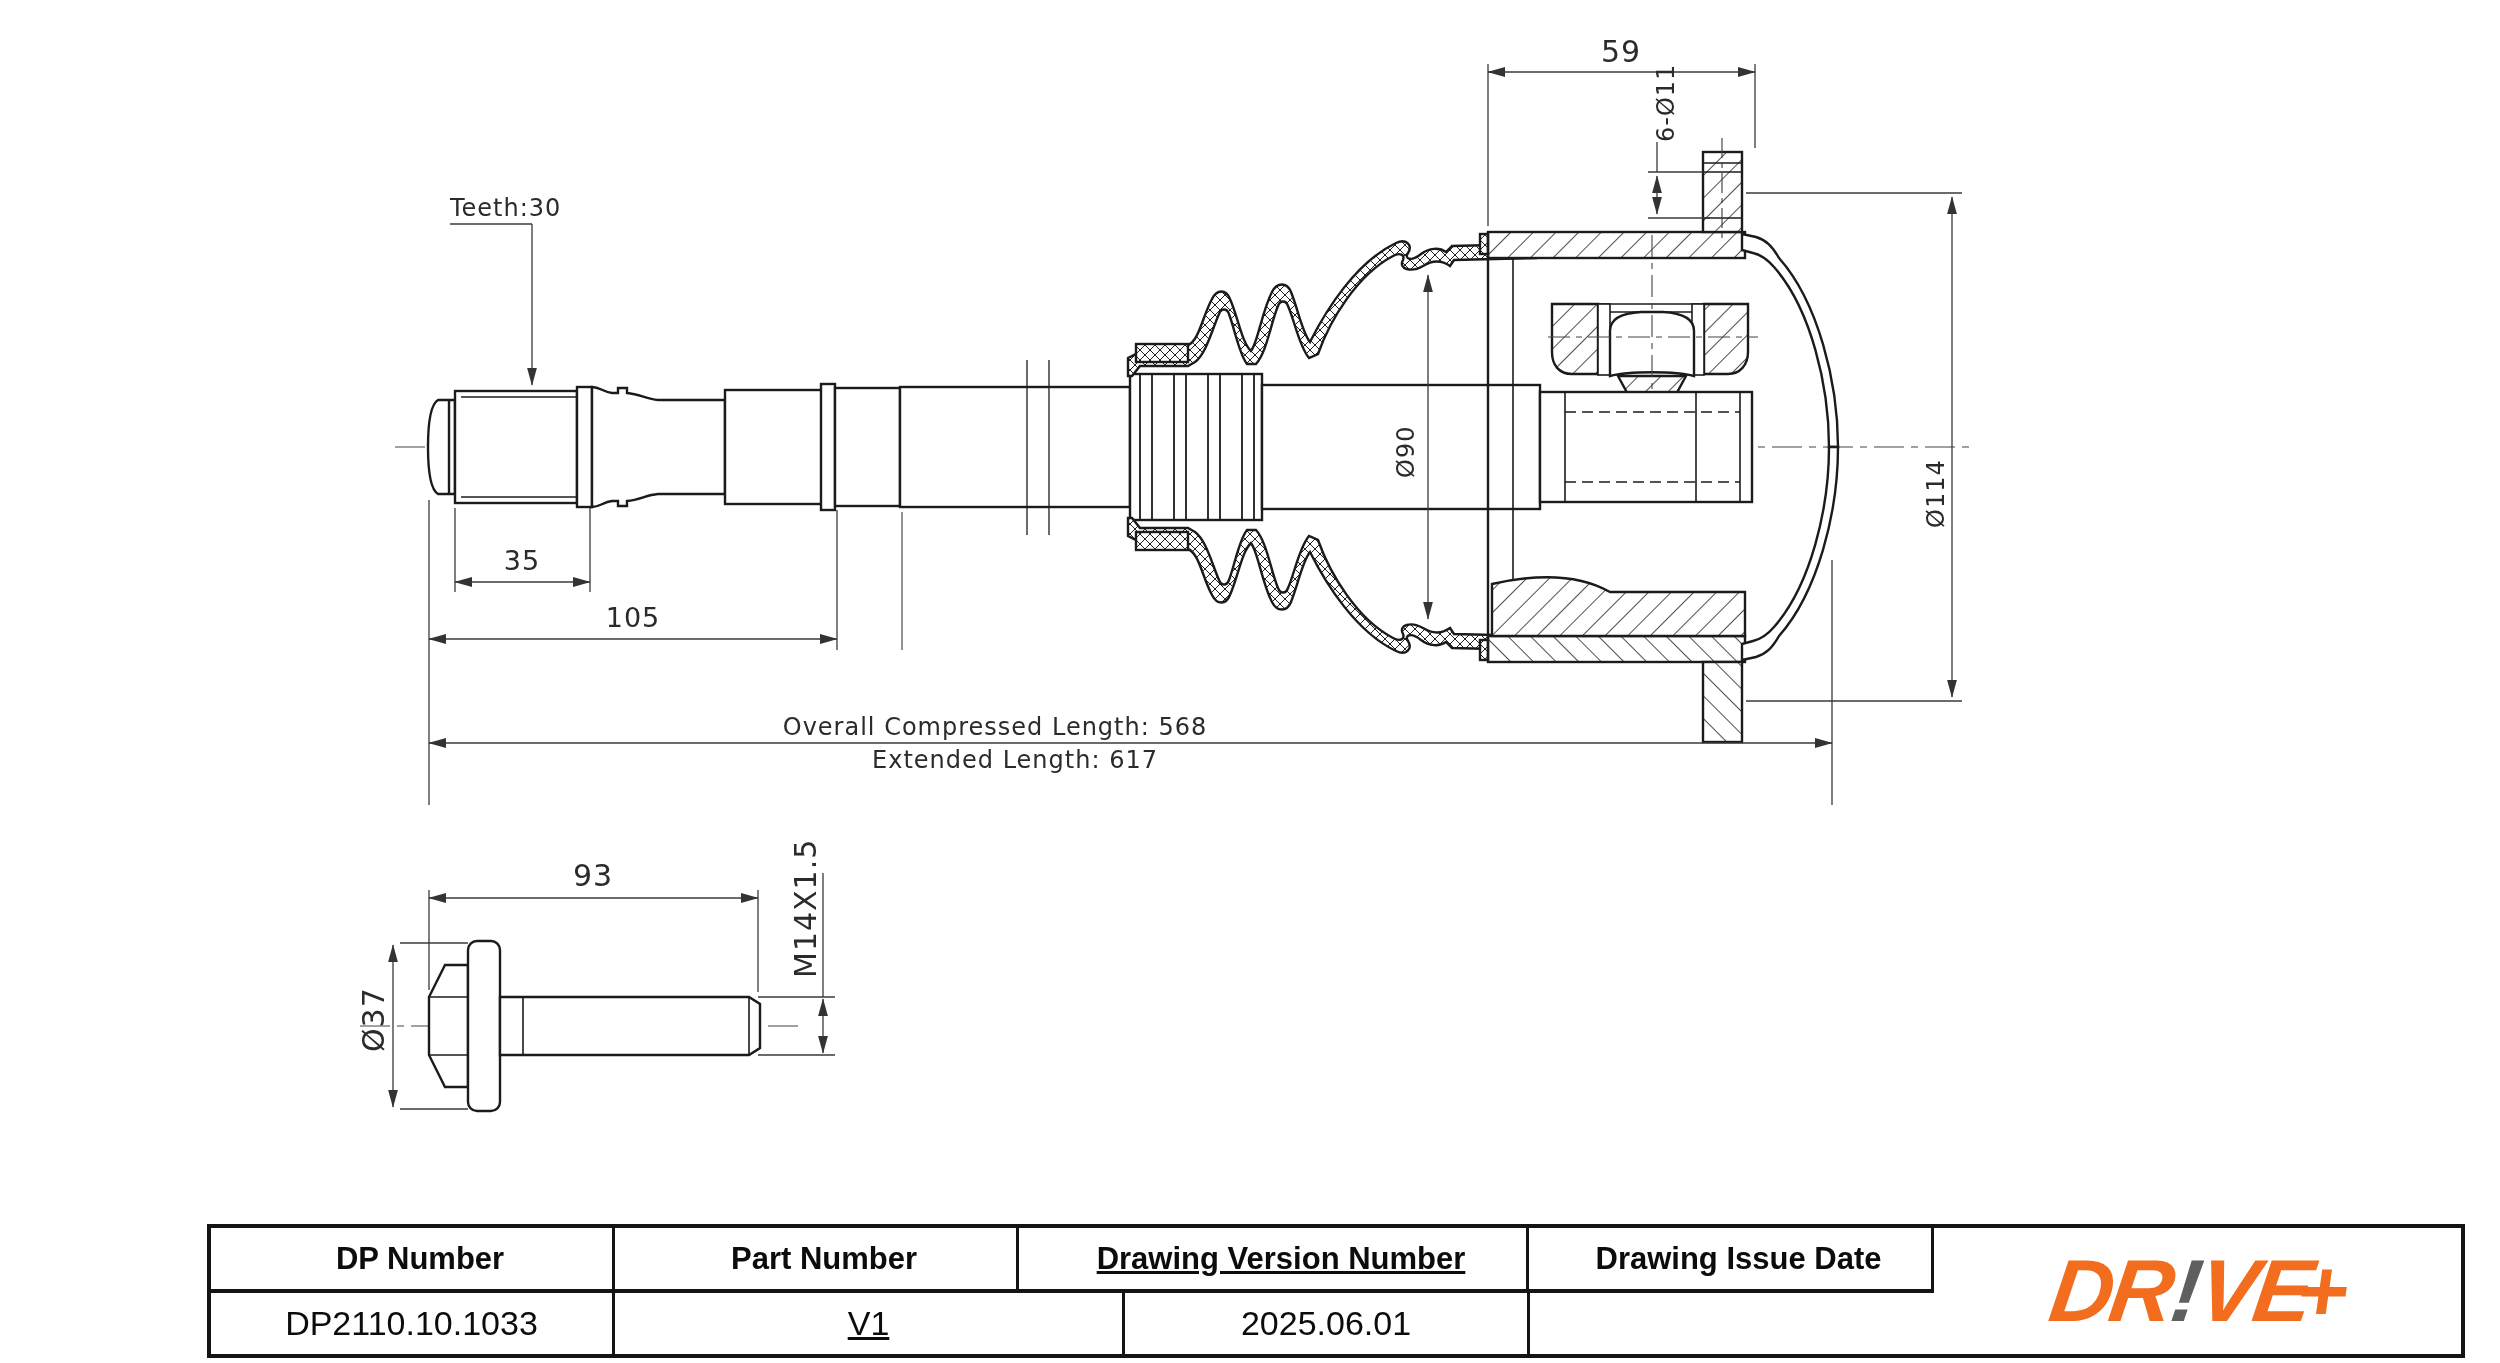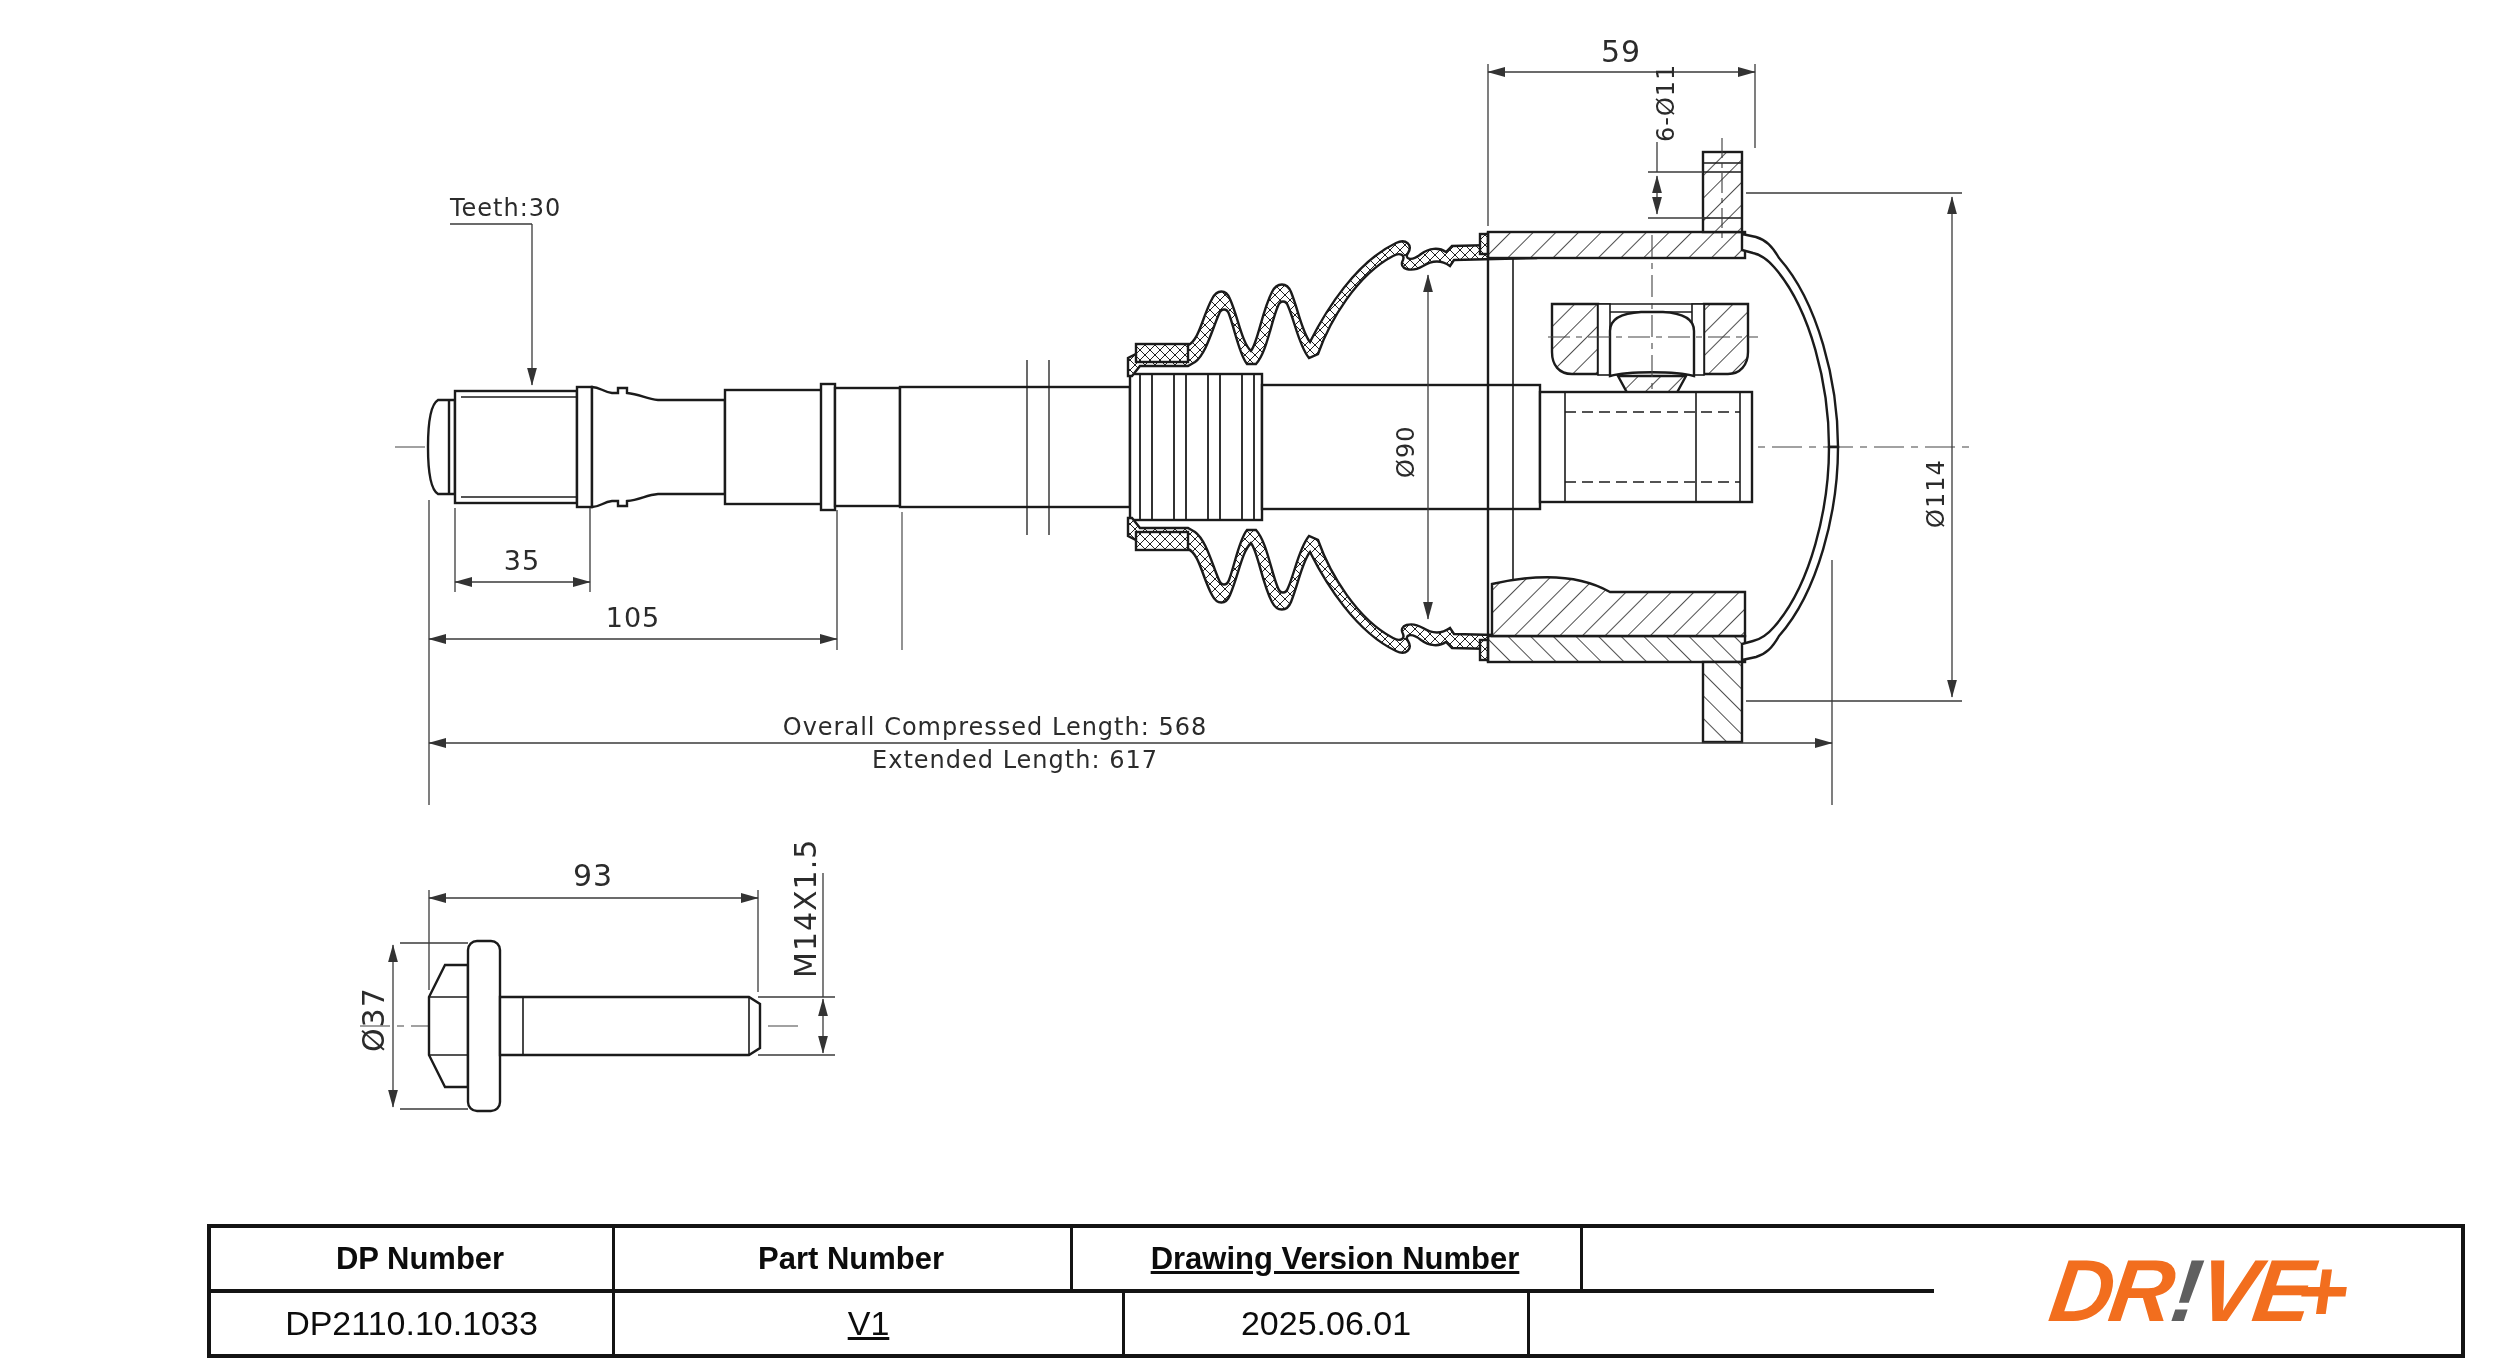--- a/index.html
+++ b/index.html
@@ -10,21 +10,21 @@
   .dimtxt-sm{font-size:24px;letter-spacing:1px;}
   .dimtxt-lg{font-size:30px;letter-spacing:1px;}
   
   #titleblock{position:absolute;left:207px;top:1224px;width:2258px;height:134px;
               border:4px solid #141414;display:flex;flex-direction:column;box-sizing:border-box;background:#fff;}
   .tb-row{flex:1;display:flex;}
   .tb-row.hdr{border-bottom:4px solid #141414;}
   .tb-cell{display:flex;align-items:center;justify-content:center;box-sizing:border-box;
            border-right:3px solid #141414;color:#0c0c0c;}
   .tb-cell:last-child{border-right:none;}
-  .c0{width:404px;} .c1{width:458px;} .c2{width:510px;text-decoration:underline;} .c3{width:405px;} .c4{flex:1;}
+  .c0{width:404px;} .c1{width:404px;} .c2{width:510px;text-decoration:underline;} .c3{width:405px;} .c4{flex:1;}
   .hdr .tb-cell{font-weight:bold;font-size:31px;padding-left:17px;}
   .val .tb-cell{font-size:34px;}
   
   #logocell{position:absolute;left:1934px;top:1224px;width:531px;height:134px;
             display:flex;align-items:center;justify-content:center;background:#fff;
             border-top:4px solid #141414;border-right:4px solid #141414;border-bottom:4px solid #141414;box-sizing:border-box;}
   #logo{font-style:italic;font-weight:bold;font-size:88px;letter-spacing:-4px;
         transform:skewX(-8deg);white-space:nowrap;line-height:1;}
   #logo .plus{margin-left:-12px;}
   #logo .bang{padding:0 2px;}
@@ -224,20 +224,21 @@
   <text transform="translate(816,978) rotate(-90)" class="dimtxt-lg" text-anchor="start">M14X1.5</text>
   <text transform="translate(384,1052) rotate(-90)" class="dimtxt-lg" text-anchor="start">Ø37</text>
 </svg>
 
 
 <div id="titleblock">
   <div class="tb-row hdr">
     <div class="tb-cell c0">DP Number</div>
     <div class="tb-cell c1">Part Number</div>
     <div class="tb-cell c2">Drawing Version Number</div>
+    <div class="tb-cell c3">Drawing Issue Date</div>
     <div class="tb-cell c4"></div>
   </div>
   <div class="tb-row val">
     <div class="tb-cell c0">DP2110.10.1033</div>
     <div class="tb-cell c2">V1</div>
     <div class="tb-cell c3">2025.06.01</div>
     <div class="tb-cell c4"></div>
   </div>
 </div>
 

